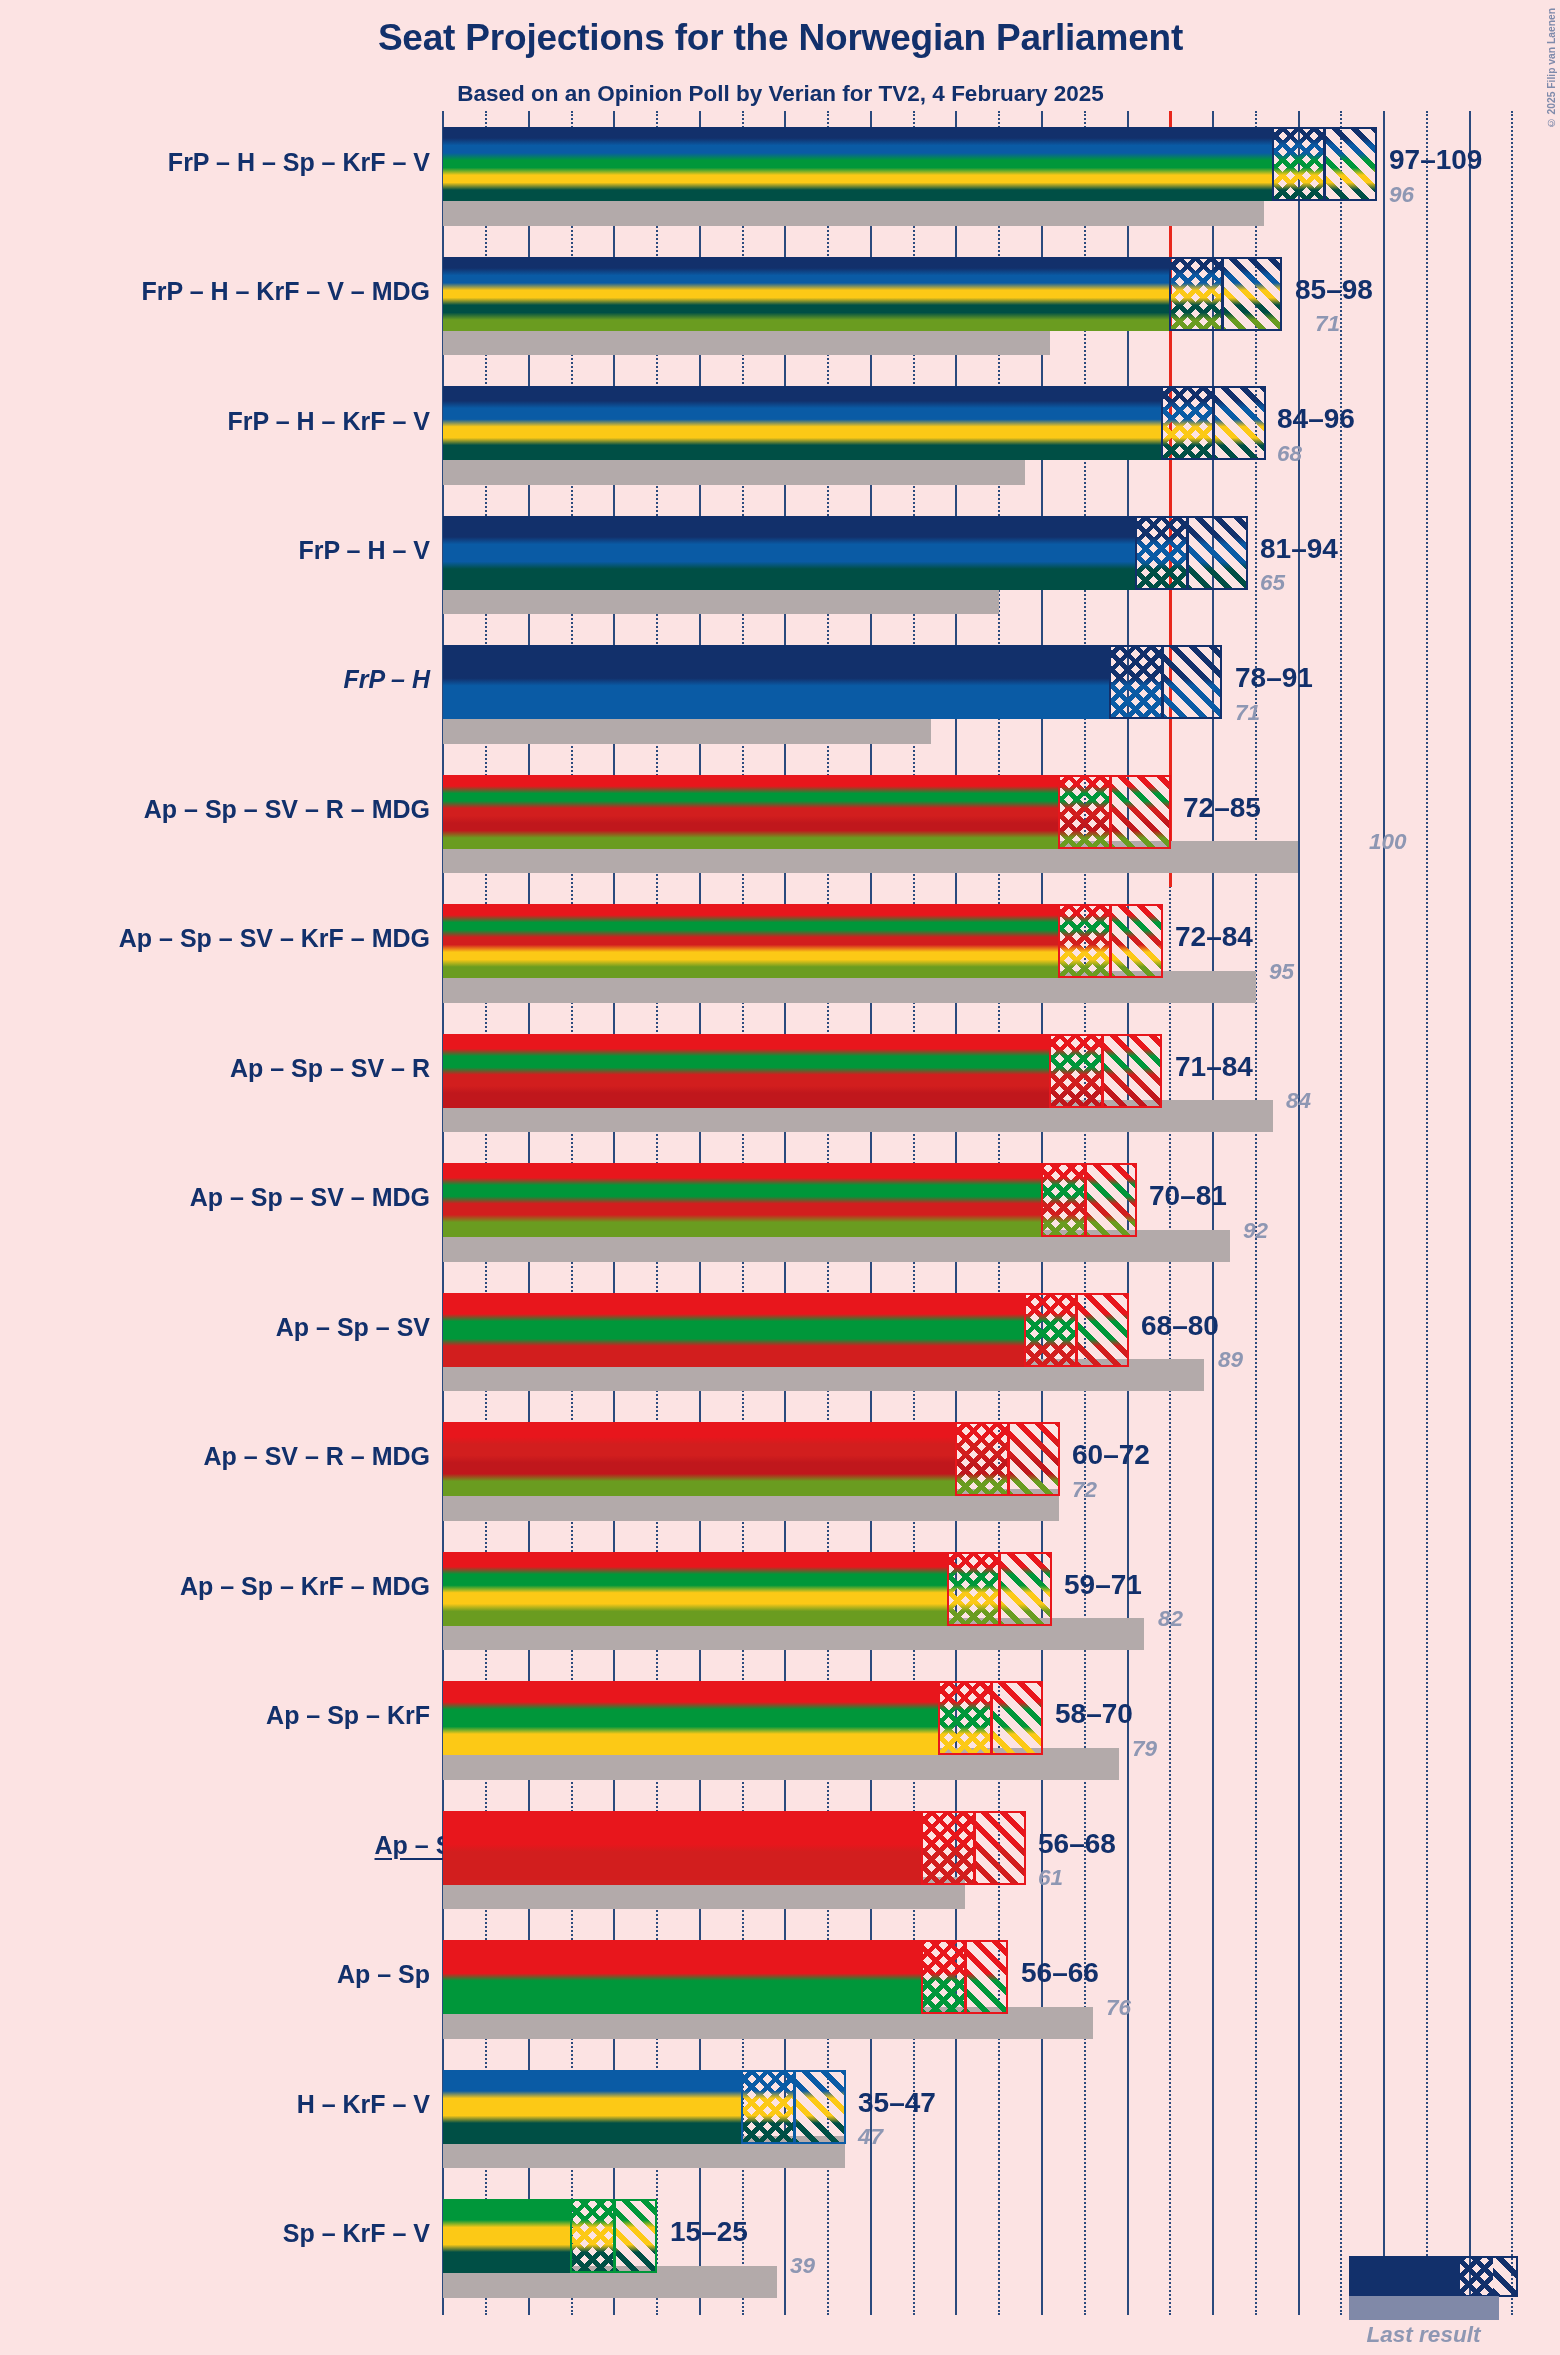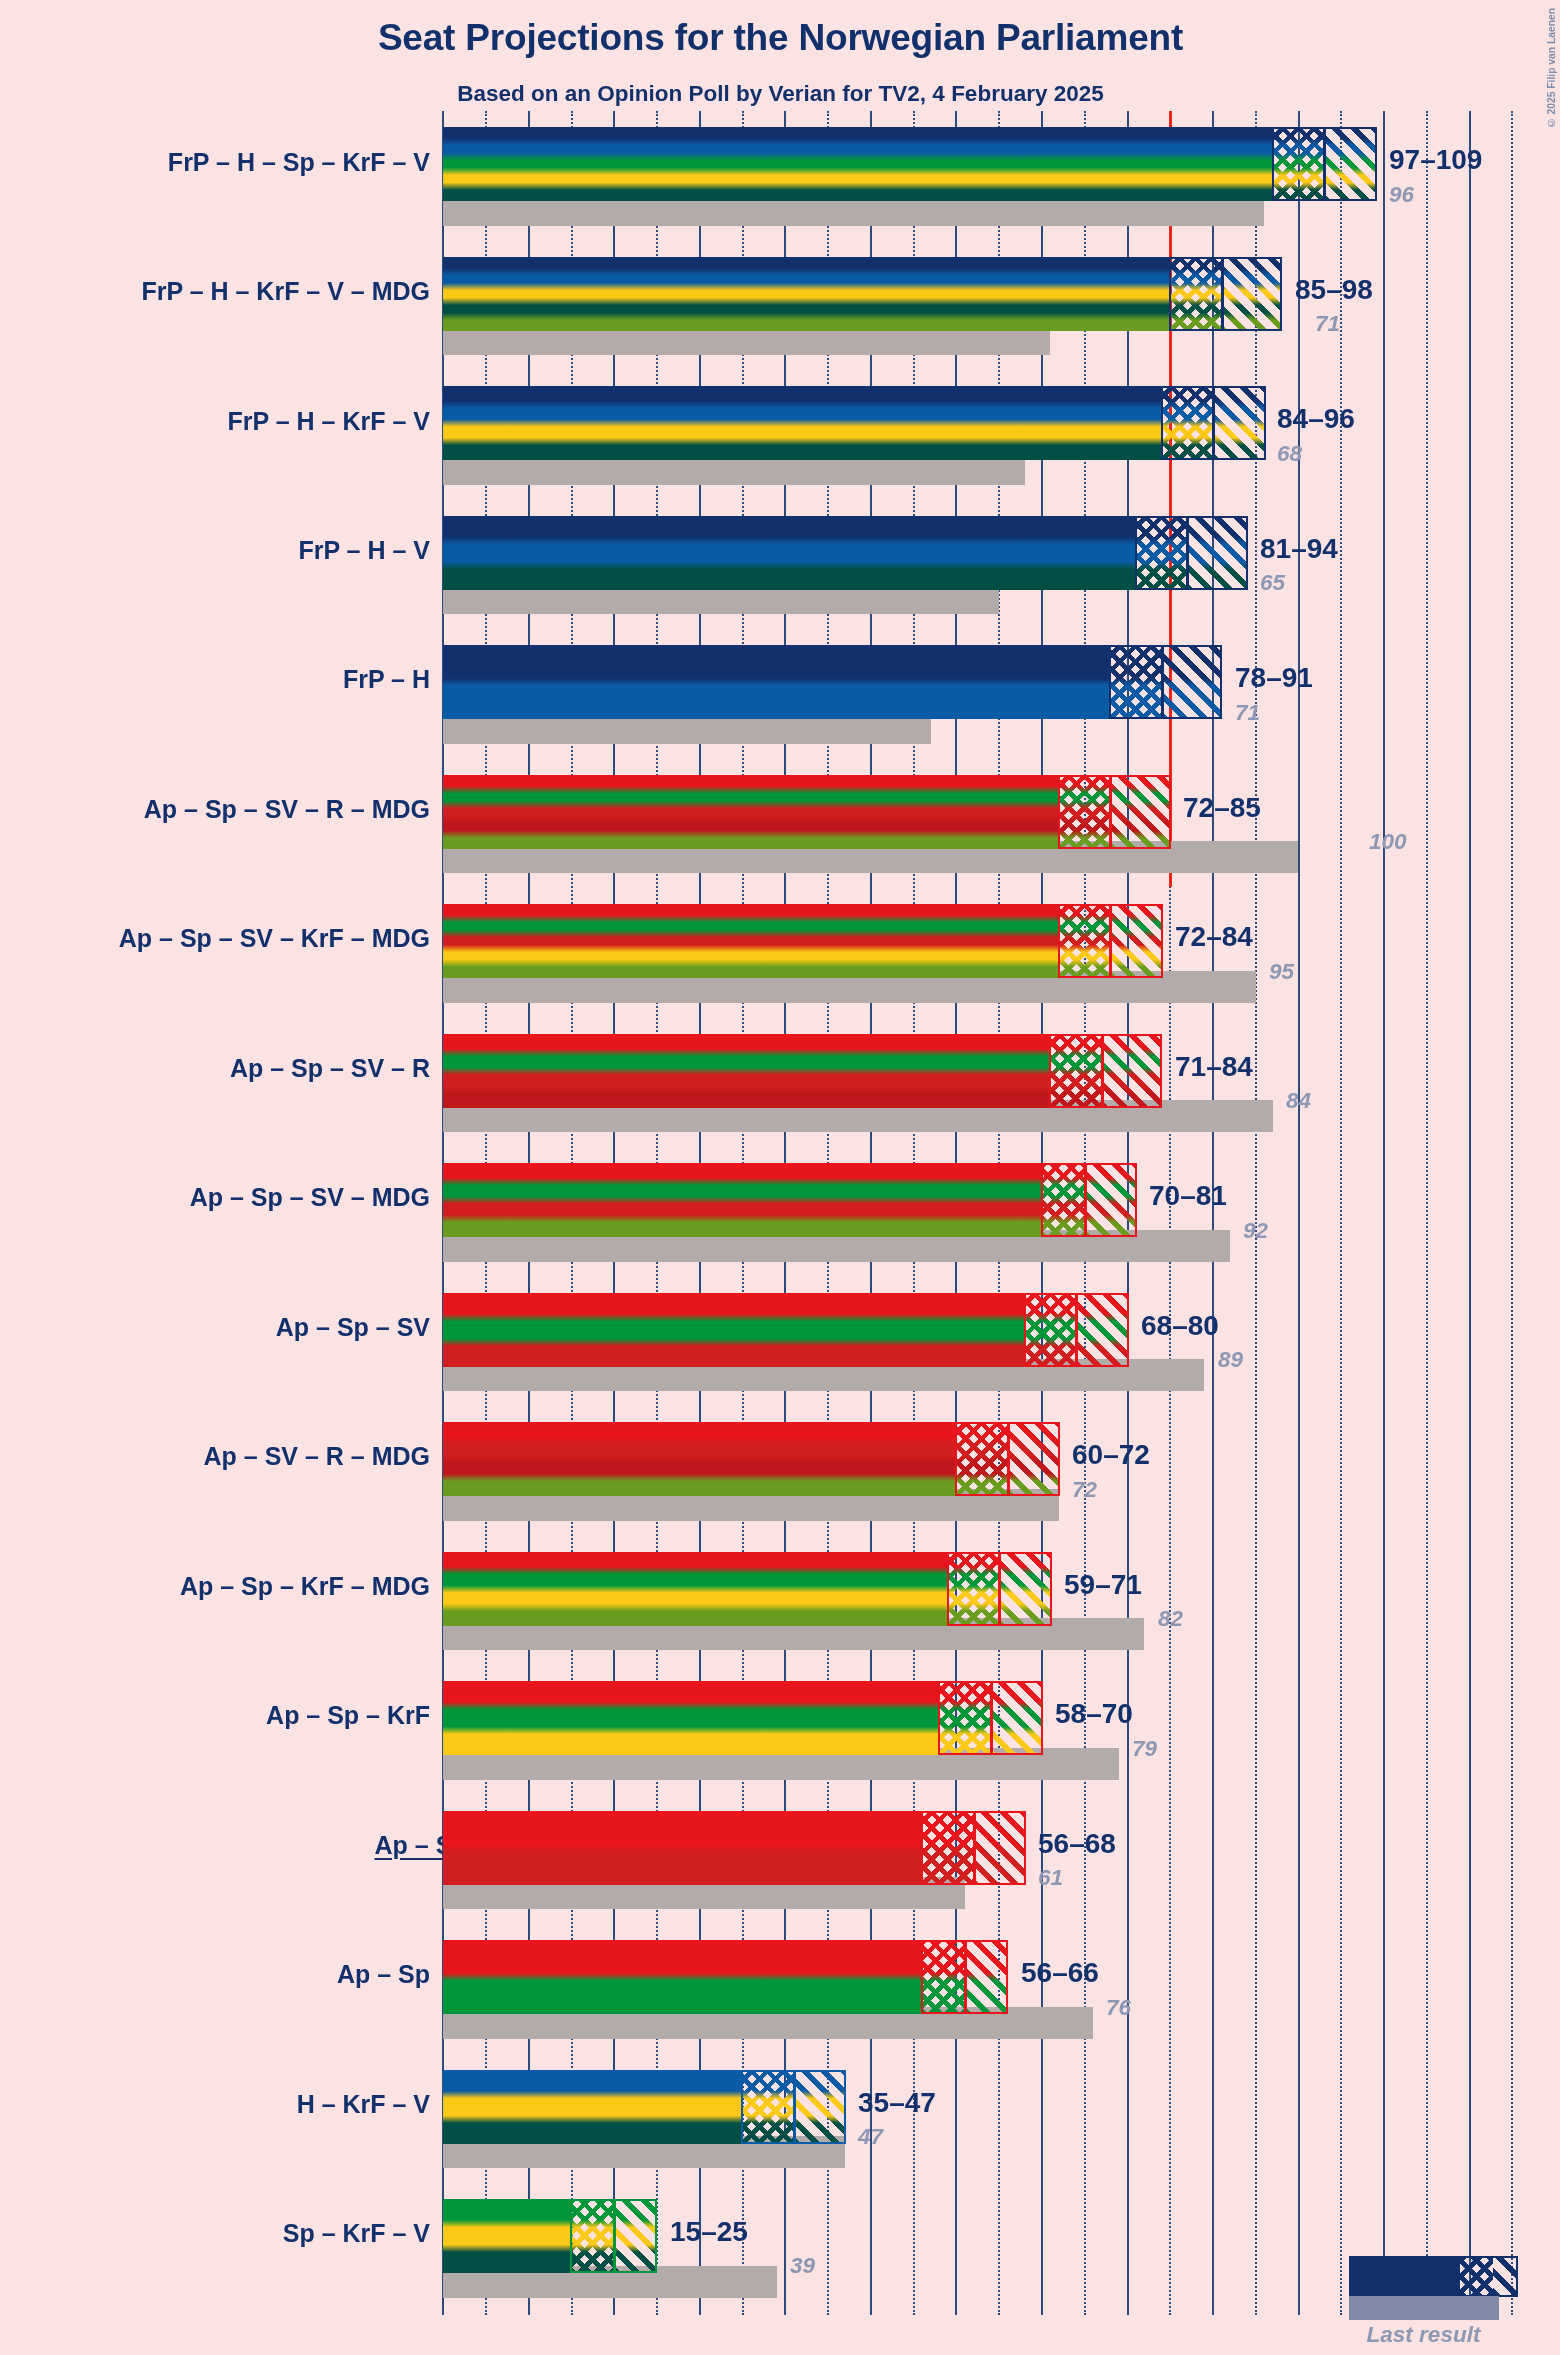--- a/index.html
+++ b/index.html
@@ -149,21 +149,21 @@
         <div class="solid" style="width: 693px; background: linear-gradient(rgb(18, 48, 107) 0%, rgb(18, 48, 107) 28.3333%, rgb(10, 91, 165) 38.3333%, rgb(10, 91, 165) 61.6667%, rgb(0, 79, 69) 71.6667%, rgb(0, 79, 69) 100%);"></div>
         <div class="ci" style="left: 693px; width: 51px; background-image: linear-gradient(rgb(18, 48, 107) 0%, rgb(18, 48, 107) 28.3333%, rgb(10, 91, 165) 38.3333%, rgb(10, 91, 165) 61.6667%, rgb(0, 79, 69) 71.6667%, rgb(0, 79, 69) 100%), linear-gradient(rgb(18, 48, 107) 0%, rgb(18, 48, 107) 28.3333%, rgb(10, 91, 165) 38.3333%, rgb(10, 91, 165) 61.6667%, rgb(0, 79, 69) 71.6667%, rgb(0, 79, 69) 100%); mask-image: repeating-linear-gradient(45deg, rgb(0, 0, 0) 0px, rgb(0, 0, 0) 4.7px, transparent 4.7px, transparent 11.2px), repeating-linear-gradient(-45deg, rgb(0, 0, 0) 0px, rgb(0, 0, 0) 4.7px, transparent 4.7px, transparent 11.2px); mask-composite: add;"></div>
         <div class="ci" style="left: 744px; width: 60px; background-image: linear-gradient(rgb(18, 48, 107) 0%, rgb(18, 48, 107) 28.3333%, rgb(10, 91, 165) 38.3333%, rgb(10, 91, 165) 61.6667%, rgb(0, 79, 69) 71.6667%, rgb(0, 79, 69) 100%); mask-image: repeating-linear-gradient(45deg, rgb(0, 0, 0) 0px, rgb(0, 0, 0) 5.6px, transparent 5.6px, transparent 14px);"></div>
         <div class="ci-outline" style="left: 692px; width: 113px; border-color: rgb(18, 48, 107);"></div>
       </div>
       <div class="medline" style="background: rgb(18, 48, 107); left: 1186px; top: 516px; height: 74px;"></div>
       <div class="rangeval" style="left: 1260px; top: 533px;">81–94</div>
       <div class="lastval" style="left: 1260px; top: 570px;">65</div>
     </div>
     <div class="row" style="top: 0px;">
-      <div class="row-label" style="top: 665px; right: 1131px;">FrP – H</div>
+      <div class="row-label" style="top: 665px; right: 1131px; font-style: italic;">FrP – H</div>
       <div class="lastbar" style="left: 443px; top: 712px; width: 488px; height: 32px;"></div>
       <div class="barwrap" style="left: 443px; top: 645px; height: 74px; width: 778px;">
         <div class="solid" style="width: 667px; background: linear-gradient(rgb(18, 48, 107) 0%, rgb(18, 48, 107) 45%, rgb(10, 91, 165) 55%, rgb(10, 91, 165) 100%);"></div>
         <div class="ci" style="left: 667px; width: 51px; background-image: linear-gradient(rgb(18, 48, 107) 0%, rgb(18, 48, 107) 45%, rgb(10, 91, 165) 55%, rgb(10, 91, 165) 100%), linear-gradient(rgb(18, 48, 107) 0%, rgb(18, 48, 107) 45%, rgb(10, 91, 165) 55%, rgb(10, 91, 165) 100%); mask-image: repeating-linear-gradient(45deg, rgb(0, 0, 0) 0px, rgb(0, 0, 0) 4.7px, transparent 4.7px, transparent 11.2px), repeating-linear-gradient(-45deg, rgb(0, 0, 0) 0px, rgb(0, 0, 0) 4.7px, transparent 4.7px, transparent 11.2px); mask-composite: add;"></div>
         <div class="ci" style="left: 719px; width: 60px; background-image: linear-gradient(rgb(18, 48, 107) 0%, rgb(18, 48, 107) 45%, rgb(10, 91, 165) 55%, rgb(10, 91, 165) 100%); mask-image: repeating-linear-gradient(45deg, rgb(0, 0, 0) 0px, rgb(0, 0, 0) 5.6px, transparent 5.6px, transparent 14px);"></div>
         <div class="ci-outline" style="left: 666px; width: 113px; border-color: rgb(18, 48, 107);"></div>
       </div>
       <div class="medline" style="background: rgb(18, 48, 107); left: 1161px; top: 645px; height: 74px;"></div>
       <div class="rangeval" style="left: 1235px; top: 662px;">78–91</div>
       <div class="lastval" style="left: 1235px; top: 700px;">71</div>

